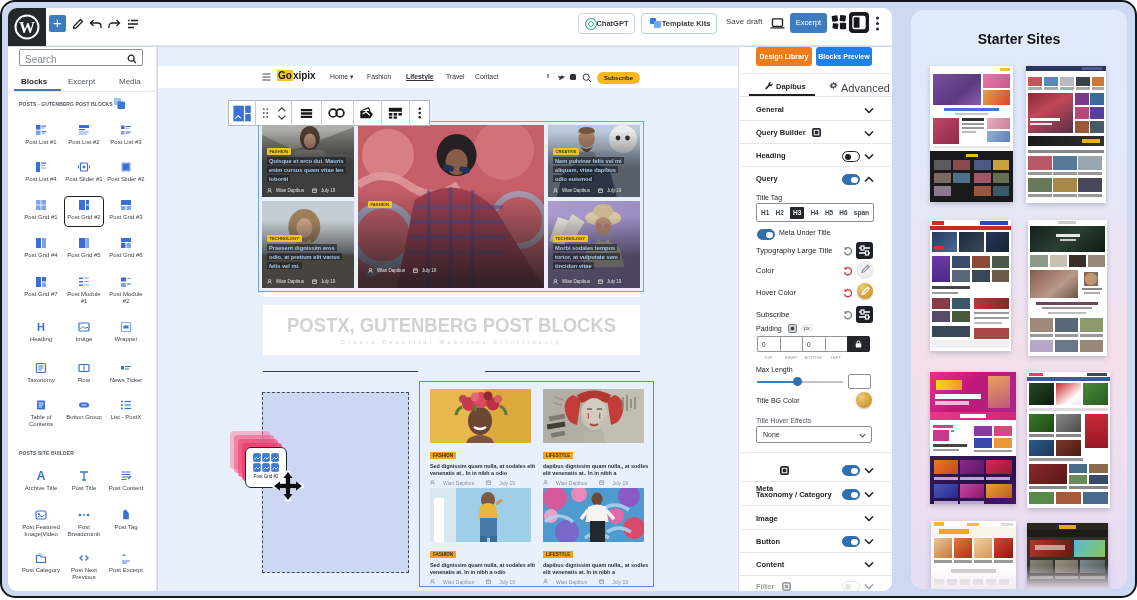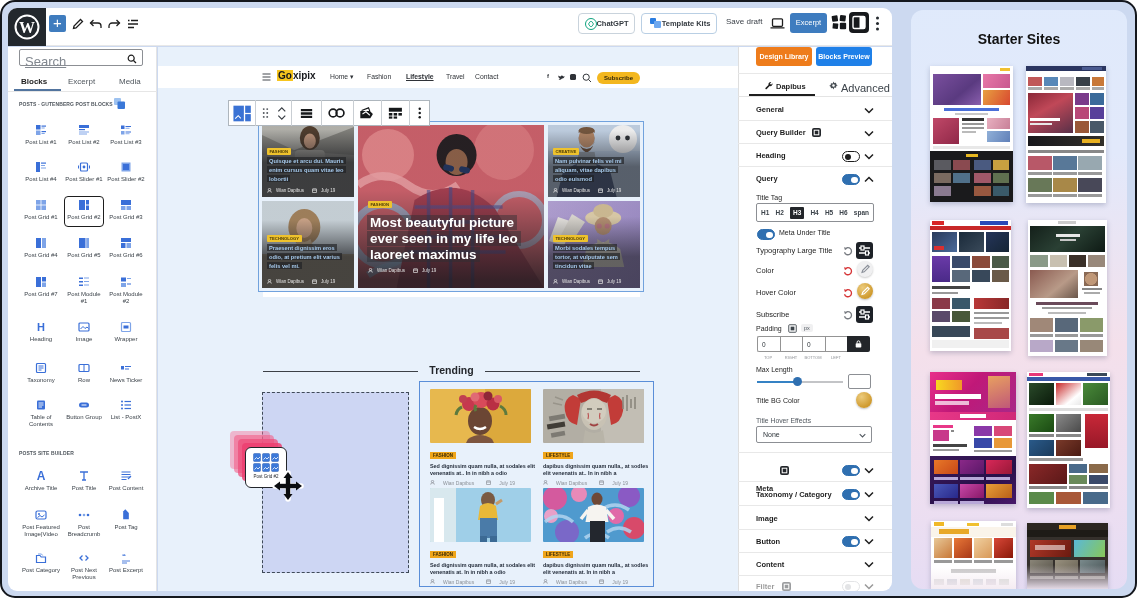--- a/index.html
+++ b/index.html
@@ -79,21 +79,21 @@
 .tb-plus { position:absolute; left:49px; top:15px; width:17px; height:17px; background:#3f7cbe; border-radius:2px; color:#fff; font-size:15px; line-height:15px; text-align:center; }
 .tbi { position:absolute; color:#1e1e1e; }
 #chatgpt { position:absolute; left:578px; top:13px; width:57px; height:21px; border:1px solid #c9d3dc; border-radius:4px; background:#fff; font-size:7.5px; font-weight:bold; color:#343a40; line-height:19px; text-align:center; padding-left:12px; }
 #tkits { position:absolute; left:641px; top:13px; width:76px; height:21px; border:1px solid #b9cfe4; border-radius:4px; background:#fff; font-size:7.5px; font-weight:bold; color:#343a40; line-height:19px; text-align:center; padding-left:14px; }
 #savedraft { position:absolute; left:726px; top:17px; font-size:8px; color:#3d434a; }
 #publish { position:absolute; left:790px; top:13px; width:37px; height:20px; background:#3e7cbf; border-radius:3px; color:#fff; font-size:7.5px; text-align:center; line-height:20px; }
 #blackbtn { position:absolute; left:849px; top:12px; width:20px; height:21px; background:#17191c; border-radius:4px; }
 
 
 #search { position:absolute; left:19px; top:49px; width:124px; height:17px; border:1px solid #8c8f94; border-radius:2px; background:#fff; }
-#search .ph { position:absolute; left:5px; top:4px; font-size:13px; color:#828890;text-decoration:underline; }
+#search .ph { position:absolute; left:5px; top:4px; font-size:10px; color:#828890; }
 .lb-tab { position:absolute; top:77px; font-size:8px; color:#50575e; }
 .lb-tab.on { color:#1e1e1e; font-weight:bold; }
 #tabline { position:absolute; left:14px; top:89px; width:47px; height:2px; background:#52749e; }
 #tabsep { position:absolute; left:8px; top:91px; width:149px; height:1px; background:#e6e6e6; }
 .seclab { position:absolute; font-size:5px; font-weight:bold; color:#50575e; letter-spacing:.1px; }
 .blk { position:absolute; width:42px; text-align:center; }
 .blk .bl { font-size:6px; color:#3c434a; line-height:6.5px; }
 #selblk { position:absolute; left:64px; top:196px; width:40px; height:31px; border:1px solid #1e1e1e; border-radius:4px; }
 .bic { display:block; margin:0 auto 3px auto; }
 </style>
@@ -608,21 +608,20 @@
             <path d="M0.8 5.5 a2.2 2.2 0 0 1 4.4 0" fill="none" stroke="#e6e6e6" stroke-width="0.9"></path>
           </svg>
           <span>Wian Dapibus</span>
           <svg class="mi" style="margin-left:4px" width="5" height="5" viewBox="0 0 6 6">
             <rect x="0.5" y="1" width="5" height="4.5" rx="0.5" fill="none" stroke="#e6e6e6" stroke-width="0.9"></rect>
             <path d="M0.5 2.5 h5" stroke="#e6e6e6" stroke-width="0.9"></path>
           </svg>
           <span>July 19</span>
         </div>
       </div>
-    <div id="bigtitle"><span>Most beautyful picture</span><br><span>ever seen in my life leo</span><br><span>laoreet maximus</span></div>
 
     <div id="btoolbar">
       <svg width="21" height="19" viewBox="0 0 21 19" style="margin:0 4px 0 4px">
           <rect x="0.5" y="0.5" width="12" height="18" fill="#3a72d4"></rect>
           <rect x="14" y="0.5" width="6.5" height="8.3" fill="#3a72d4"></rect>
           <rect x="14" y="10.2" width="6.5" height="8.3" fill="#3a72d4"></rect>
           <path d="M2.5 15.5 l3.5 -3.5 3 3" stroke="#fff" stroke-width="1.2" fill="none"></path>
         </svg>
       <div class="bt-sep"></div>
       <svg width="8" height="12" viewBox="0 0 8 12" style="margin:0 4px 0 6px">
@@ -669,23 +668,26 @@
       <svg width="4" height="14" viewBox="0 0 4 14" style="margin:0 8px">
           <g fill="#16181a">
             <circle cx="2" cy="2" r="1.4"></circle>
             <circle cx="2" cy="7" r="1.4"></circle>
             <circle cx="2" cy="12" r="1.4"></circle>
           </g>
         </svg>
     </div>
 
     <div class="abs" style="left:263px;top:292px;width:377px;height:5px;background:#fff;"></div>
+    <div id="banner">
+      <div class="t1">POSTX, GUTENBERG POST BLOCKS</div>
+      <div class="t2">Create Beautiful Websites Effortlessly</div>
+    </div>
     <div id="trendhead">
       <div class="ln" style="left:0;width:155px"></div>
-      <div class="tx">Trending</div>
       <div class="ln" style="right:0;width:155px"></div>
     </div>
     <div id="dashbox"></div>
     <div id="trendbox"></div>
     <div id="trendcards">
         <div class="tcard" style="left:430px;top:389px;">
           <svg class="tcimg" width="101" height="54" viewBox="0 0 101 54">
             <rect width="101" height="54" fill="#e7b84e"></rect>
     <rect x="55" width="46" height="54" fill="#dca93c"></rect>
     <ellipse cx="50" cy="32" rx="12" ry="14" fill="#6b4634"></ellipse>

